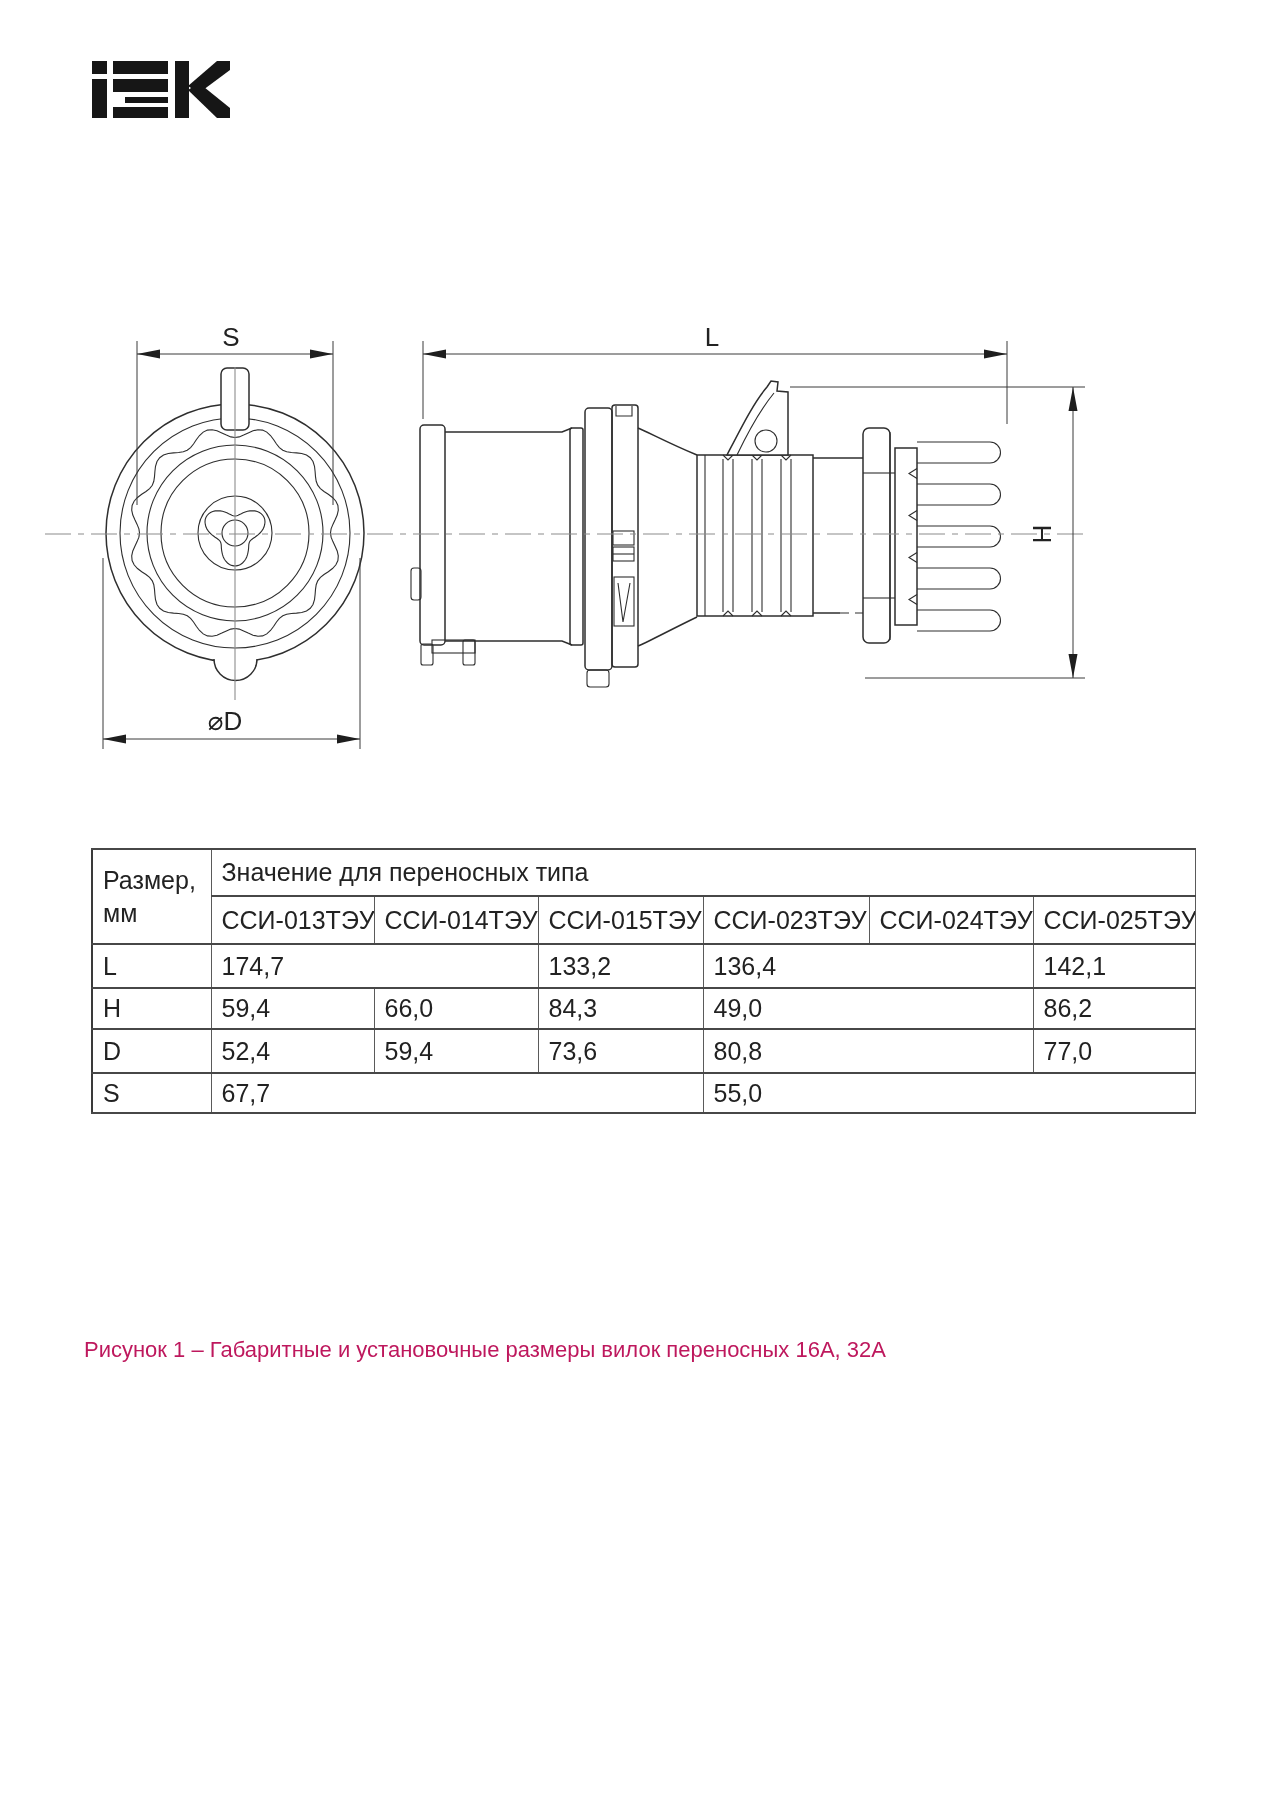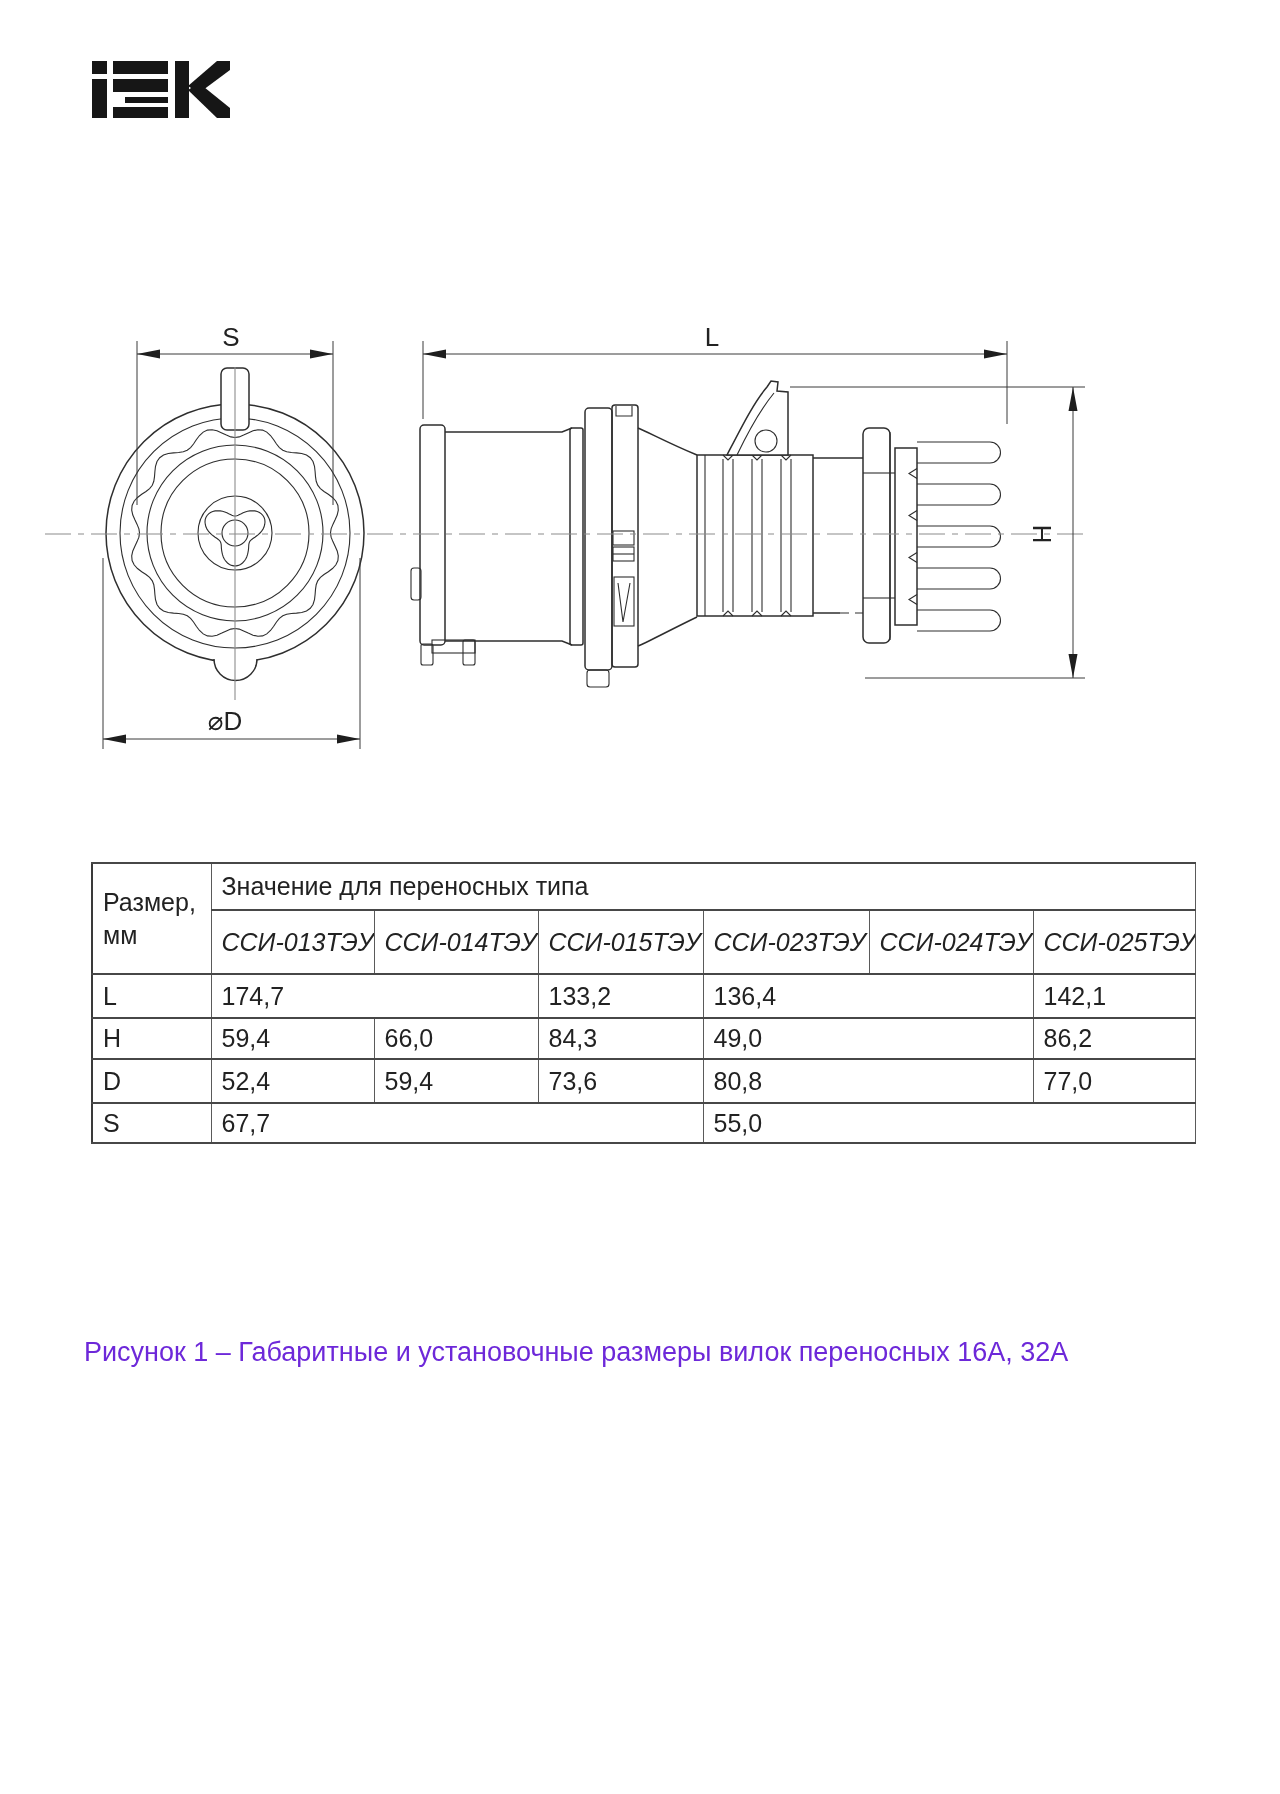--- a/index.html
+++ b/index.html
@@ -15,47 +15,47 @@
   #drawing{position:absolute;left:0;top:0;}
   .outline{fill:none;stroke:#2e2e2e;stroke-width:1.5;}
   .thin{fill:none;stroke:#2e2e2e;stroke-width:1.1;}
   .whitefill{fill:#ffffff;stroke:#2e2e2e;stroke-width:1.5;}
   .dimline{fill:none;stroke:#3a3a3a;stroke-width:1;}
   .arrow{fill:#1e1e1e;stroke:none;}
   .centerline{fill:none;stroke:#8c8c8c;stroke-width:1.2;stroke-dasharray:26 7 6 7;}
   .hidden-line{fill:none;stroke:#2e2e2e;stroke-width:1.1;stroke-dasharray:9 6;}
   .dimtext{fill:#222;font-family:"Liberation Sans","DejaVu Sans",sans-serif;font-size:26px;}
 
-  #table-wrap{position:absolute;left:91px;top:848px;margin-top:14px;}
+  #table-wrap{position:absolute;left:91px;top:848px;}
   #dims-table{
     border-collapse:collapse;table-layout:fixed;width:1103px;
     font-size:25px;color:#222;
     border-top:2.5px solid #3a3a3a;
     border-bottom:2.5px solid #3a3a3a;
     border-left:2px solid #3a3a3a;
     border-right:1.5px solid #8a8a8a;
   }
   #dims-table th,#dims-table td{
     border:1.5px solid #5a5a5a;
     border-top:2px solid #474747;
     border-bottom:2px solid #474747;
     padding:0 4px 0 10px;
     text-align:left;vertical-align:middle;
     font-weight:400;overflow:hidden;white-space:nowrap;
   }
   #dims-table thead tr:nth-child(1){height:47px;}
-  #dims-table thead tr:nth-child(2){height:64px;font-style:italic;}
+  #dims-table thead tr:nth-child(2){height:48px;}
   #dims-table tbody tr:nth-child(1){height:44px;}
   #dims-table tbody tr:nth-child(2){height:41px;}
   #dims-table tbody tr:nth-child(3){height:44px;}
   #dims-table tbody tr:nth-child(4){height:40px;}
   #corner-cell{vertical-align:top;padding-top:6px;line-height:1.3;}
   #caption{
     position:absolute;left:84px;top:1337px;
-    font-size:27px;color:#6d28d9;white-space:nowrap;
+    font-size:22px;color:#be185d;white-space:nowrap;
   }
 </style>
 </head>
 <body>
 
 <svg id="logo" width="142" height="58" viewBox="0 0 142 58">
   <g fill="#161616">
     <rect x="4" y="1" width="15" height="13"></rect>
     <rect x="4" y="19" width="15" height="39"></rect>
     <rect x="25" y="1" width="55" height="13"></rect>

